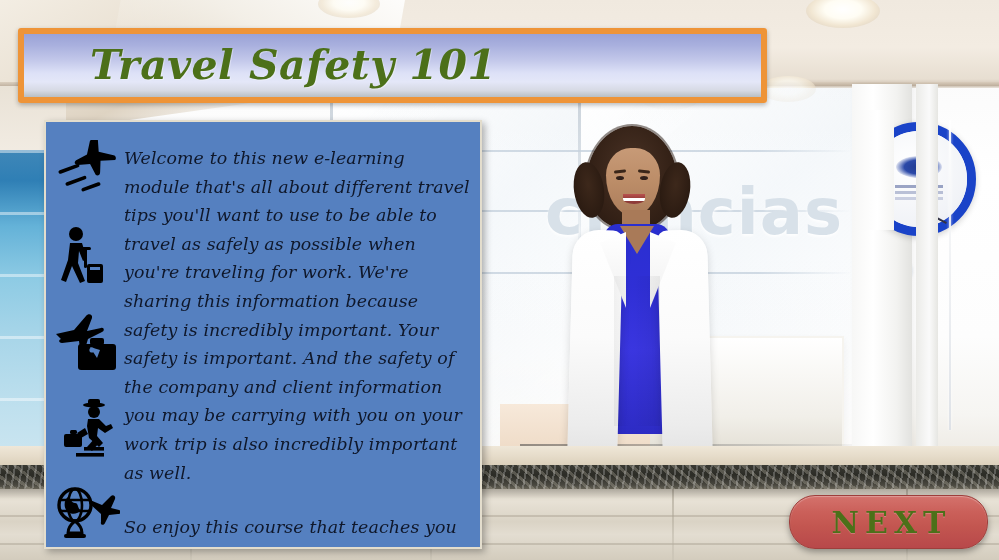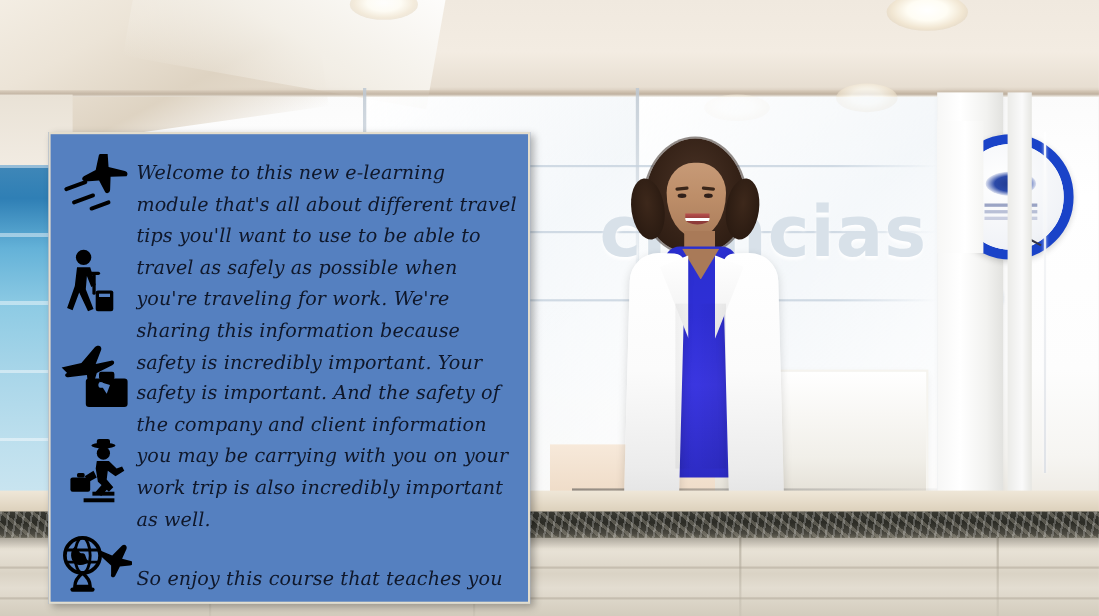--- a/index.html
+++ b/index.html
@@ -490,20 +490,23 @@
       <div class="counter-hline" style="top:26px;"></div>
       <div class="counter-hline" style="top:54px;"></div>
       <div class="counter-seam" style="left:190px;"></div>
       <div class="counter-seam" style="left:430px;"></div>
       <div class="counter-seam" style="left:672px;"></div>
       <div class="counter-seam" style="left:906px;"></div>
     </div>
     <div class="counter-shadow"></div>
   </div>
 
+  <div class="title-bar">
+    <div class="title-text">Travel Safety 101</div>
+  </div>
 
   <div class="panel">
 
     <div class="icon-col">
 
       <div class="icon-cell" style="top:8px;">
         <svg width="64" height="58" viewBox="0 0 64 58" aria-hidden="true">
           <g fill="#000">
             <path d="M41 3 c3-2 7-2 8 1 l-3 12 13 8 c2 1 2 4 0 5 l-14 -4 -4 11 c-1 3 -4 3 -5 1 l-2 -12 -12 -3 c-3 -1 -3 -4 0 -5 l12 -2 z" transform="rotate(-18 32 18)"></path>
             <rect x="4" y="27" width="22" height="3.6" rx="1.8" transform="rotate(-20 15 29)"></rect>
@@ -570,14 +573,17 @@
       </div>
 
     </div>
 
     <div class="text-col">
       <p class="body-text">Welcome to this new e-learning module that's all about different travel tips you'll want to use to be able to travel as safely as possible when you're traveling for work. We're sharing this information because safety is incredibly important. Your safety is important. And the safety of the company and client information you may be carrying with you on your work trip is also incredibly important as well.</p>
       <p class="body-text">So enjoy this course that teaches you the basics of safety!</p>
     </div>
   </div>
 
+  <div class="next-btn">
+    <span class="next-label">NEXT</span>
+  </div>
 
 </div>
 
 </body></html>

